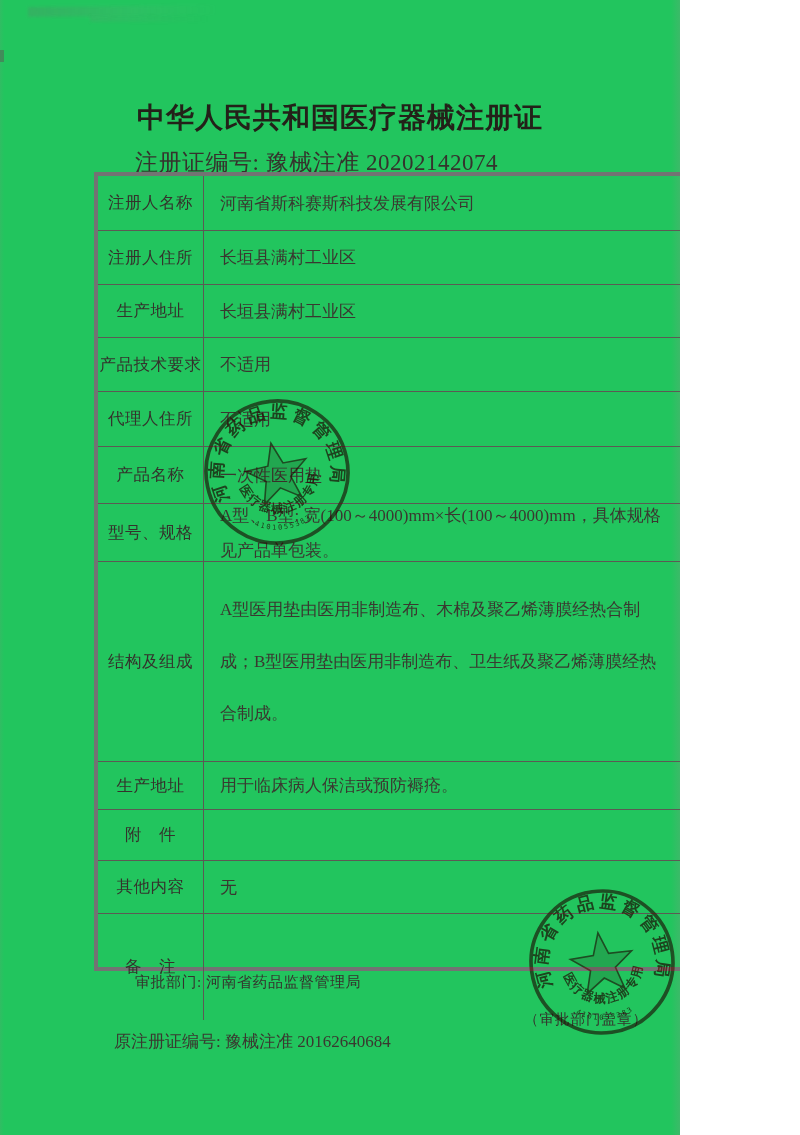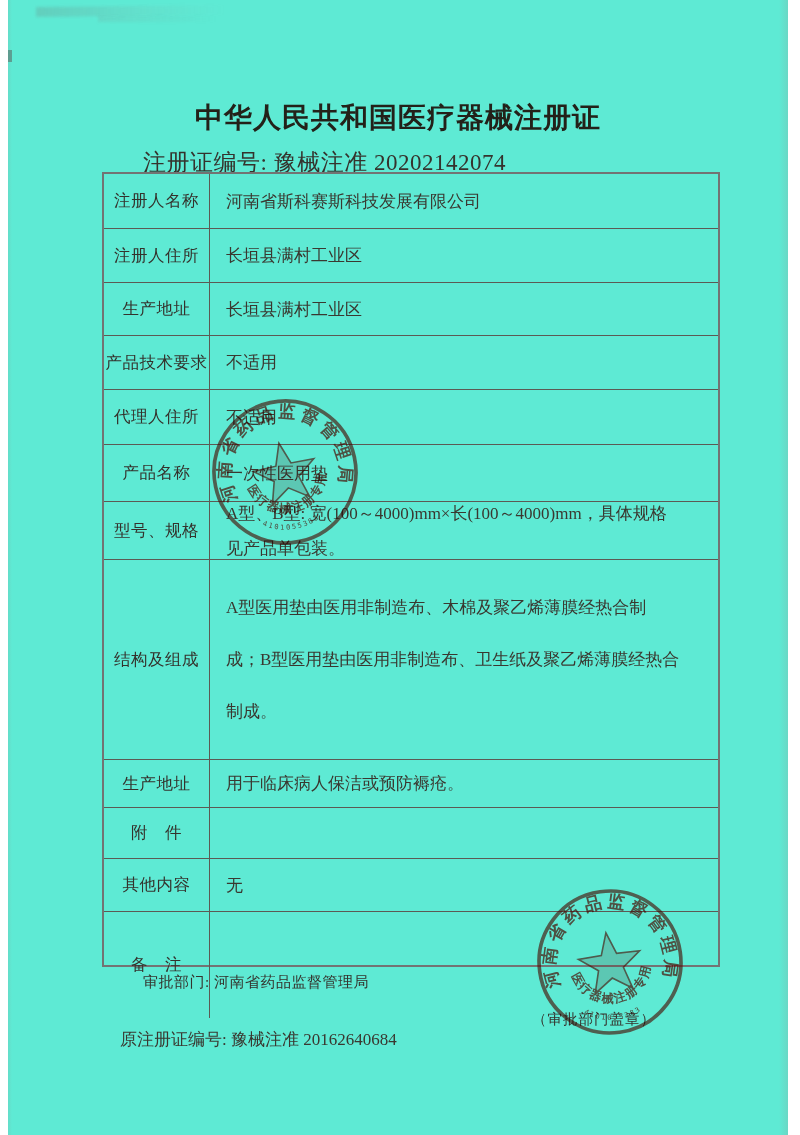--- a/index.html
+++ b/index.html
@@ -1,21 +1,20 @@
 <!DOCTYPE html>
 <html><head>
 <meta charset="utf-8">
 <style>
   html,body { margin:0; padding:0; background:#ffffff; }
   .page {
-    position:relative; width:780px; height:1135px;
-    background:#5eead4; overflow:hidden;
+    position:relative; width:680px; height:1135px;
+    background:#22c55e; overflow:hidden;
     font-family:"Liberation Serif","DejaVu Serif",serif;
     color:#37352f;
-    margin-left:8px;
   }
   
   .smudge-1 { position:absolute; left:28px; top:6px; width:190px; height:10px;
     background:linear-gradient(90deg, rgba(110,110,108,.22), rgba(140,140,138,.10) 55%, rgba(160,160,158,0));
     filter:blur(1.5px); transform:rotate(-.6deg); }
   .smudge-2 { position:absolute; left:90px; top:16px; width:120px; height:6px;
     background:linear-gradient(90deg, rgba(130,130,128,.14), rgba(160,160,158,0));
     filter:blur(1.5px); }
   .edge-right { position:absolute; right:0; top:0; width:9px; height:100%;
     background:linear-gradient(90deg, rgba(150,148,142,0), rgba(150,148,142,.22)); }
@@ -30,21 +29,21 @@
     letter-spacing:1px; color:#232119; margin:0;
   }
   .cert-no {
     position:absolute; top:147px; left:135px;
     font-size:23px; color:#35332d; letter-spacing:.5px;
   }
 
   
   .doc-table {
     position:absolute; left:94px; top:172px; width:618px;
-    border:2px solid #737373; box-sizing:border-box;
+    border:4px solid #737373; box-sizing:border-box;
   }
   .t-row { display:flex; border-bottom:1px solid #5c5a54; box-sizing:border-box; }
   .t-row:last-child { border-bottom:none;flex-direction:column; }
   .t-label {
     width:106px; flex:0 0 106px; border-right:1px solid #5c5a54;
     display:flex; align-items:center; justify-content:center;
     font-size:16.5px; color:#34322c; letter-spacing:.5px;
     box-sizing:border-box; text-align:center;
   }
   .t-value {

